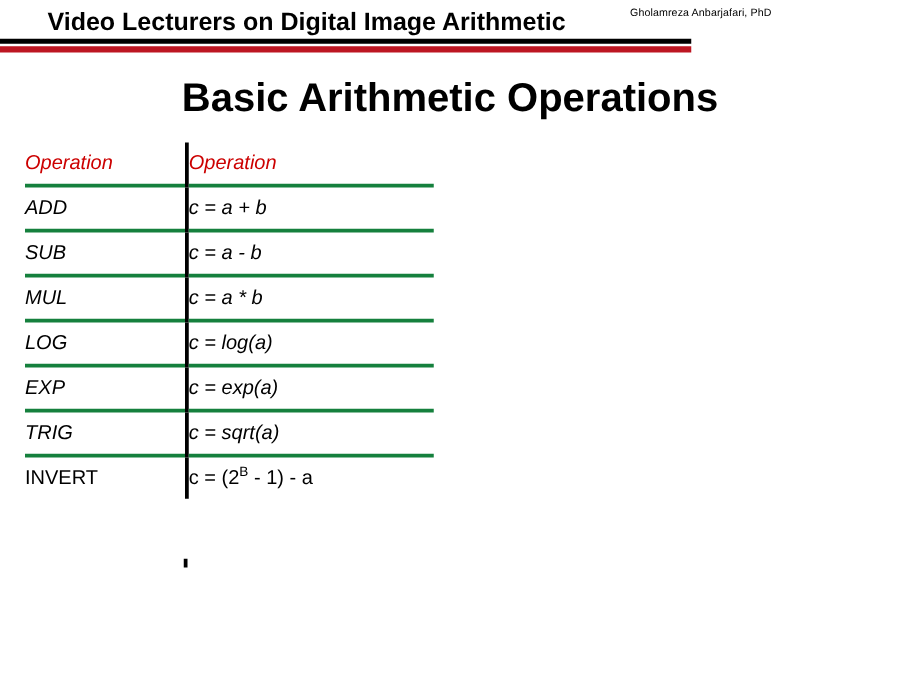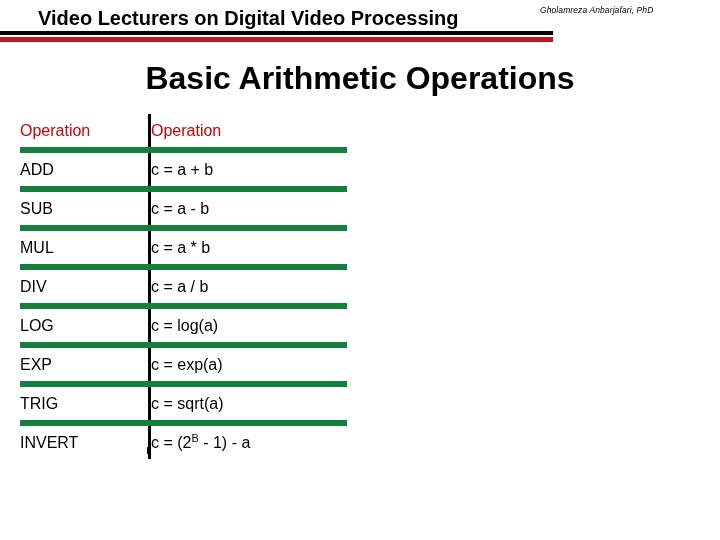--- a/index.html
+++ b/index.html
@@ -30,28 +30,27 @@
     left: 38px;
     top: 7px;
     font-size: 20px;
     font-weight: bold;
     color: #000000;
     letter-spacing: 0px;
     white-space: nowrap;
   }
   #author-credit {
     position: absolute;
-    left: 540px;
+    left: 504px;
     top: 5px;
     font-size: 8.5px;
     font-weight: normal;
     color: #000000;
     white-space: nowrap;
     letter-spacing: 0.1px;
-    font-style: italic;
   }
   #header-rule-black {
     position: absolute;
     left: 0px;
     top: 31px;
     width: 553px;
     height: 4px;
     background: #000000;
   }
   #header-rule-red {
@@ -101,21 +100,21 @@
 
   .th-cell {
     color: #cc0000;
     font-weight: bold;
     font-size: 16px;
   }
   .cell-op  { padding-left: 4px; }
   .cell-def { padding-left: 10px; }
 
   
-  .row-sep { border-bottom: 6px solid #15803d; }
+  .row-sep { border-bottom: 3px solid #15803d; font-style: italic; }
 
   
   .vdiv { border-left: 3px solid #000000; }
 
   
   #vdiv-tail {
     position: absolute;
     left: 147px;
     top: 447px;
     width: 3px;
@@ -126,21 +125,21 @@
   sup {
     font-size: 0.68em;
     vertical-align: super;
     line-height: 0;
   }
 </style>
 </head>
 <body>
 
 <div id="slide-header">
-  <div id="header-title">Video Lecturers on Digital Video Processing</div>
+  <div id="header-title">Video Lecturers on Digital Image Arithmetic</div>
   <div id="author-credit">Gholamreza Anbarjafari, PhD</div>
   <div id="header-rule-black"></div>
   <div id="header-rule-red"></div>
 </div>
 
 <div id="slide-title">Basic Arithmetic Operations</div>
 
 <table id="ops-table">
   <thead>
     <tr class="row-sep">
@@ -156,24 +155,20 @@
       </tr>
       <tr class="row-sep">
         <td class="cell-op col-op">SUB</td>
         <td class="cell-def col-def vdiv">c = a - b</td>
       </tr>
       <tr class="row-sep">
         <td class="cell-op col-op">MUL</td>
         <td class="cell-def col-def vdiv">c = a * b</td>
       </tr>
       <tr class="row-sep">
-        <td class="cell-op col-op">DIV</td>
-        <td class="cell-def col-def vdiv">c = a / b</td>
-      </tr>
-      <tr class="row-sep">
         <td class="cell-op col-op">LOG</td>
         <td class="cell-def col-def vdiv">c = log(a)</td>
       </tr>
       <tr class="row-sep">
         <td class="cell-op col-op">EXP</td>
         <td class="cell-def col-def vdiv">c = exp(a)</td>
       </tr>
       <tr class="row-sep">
         <td class="cell-op col-op">TRIG</td>
         <td class="cell-def col-def vdiv">c = sqrt(a)</td>

